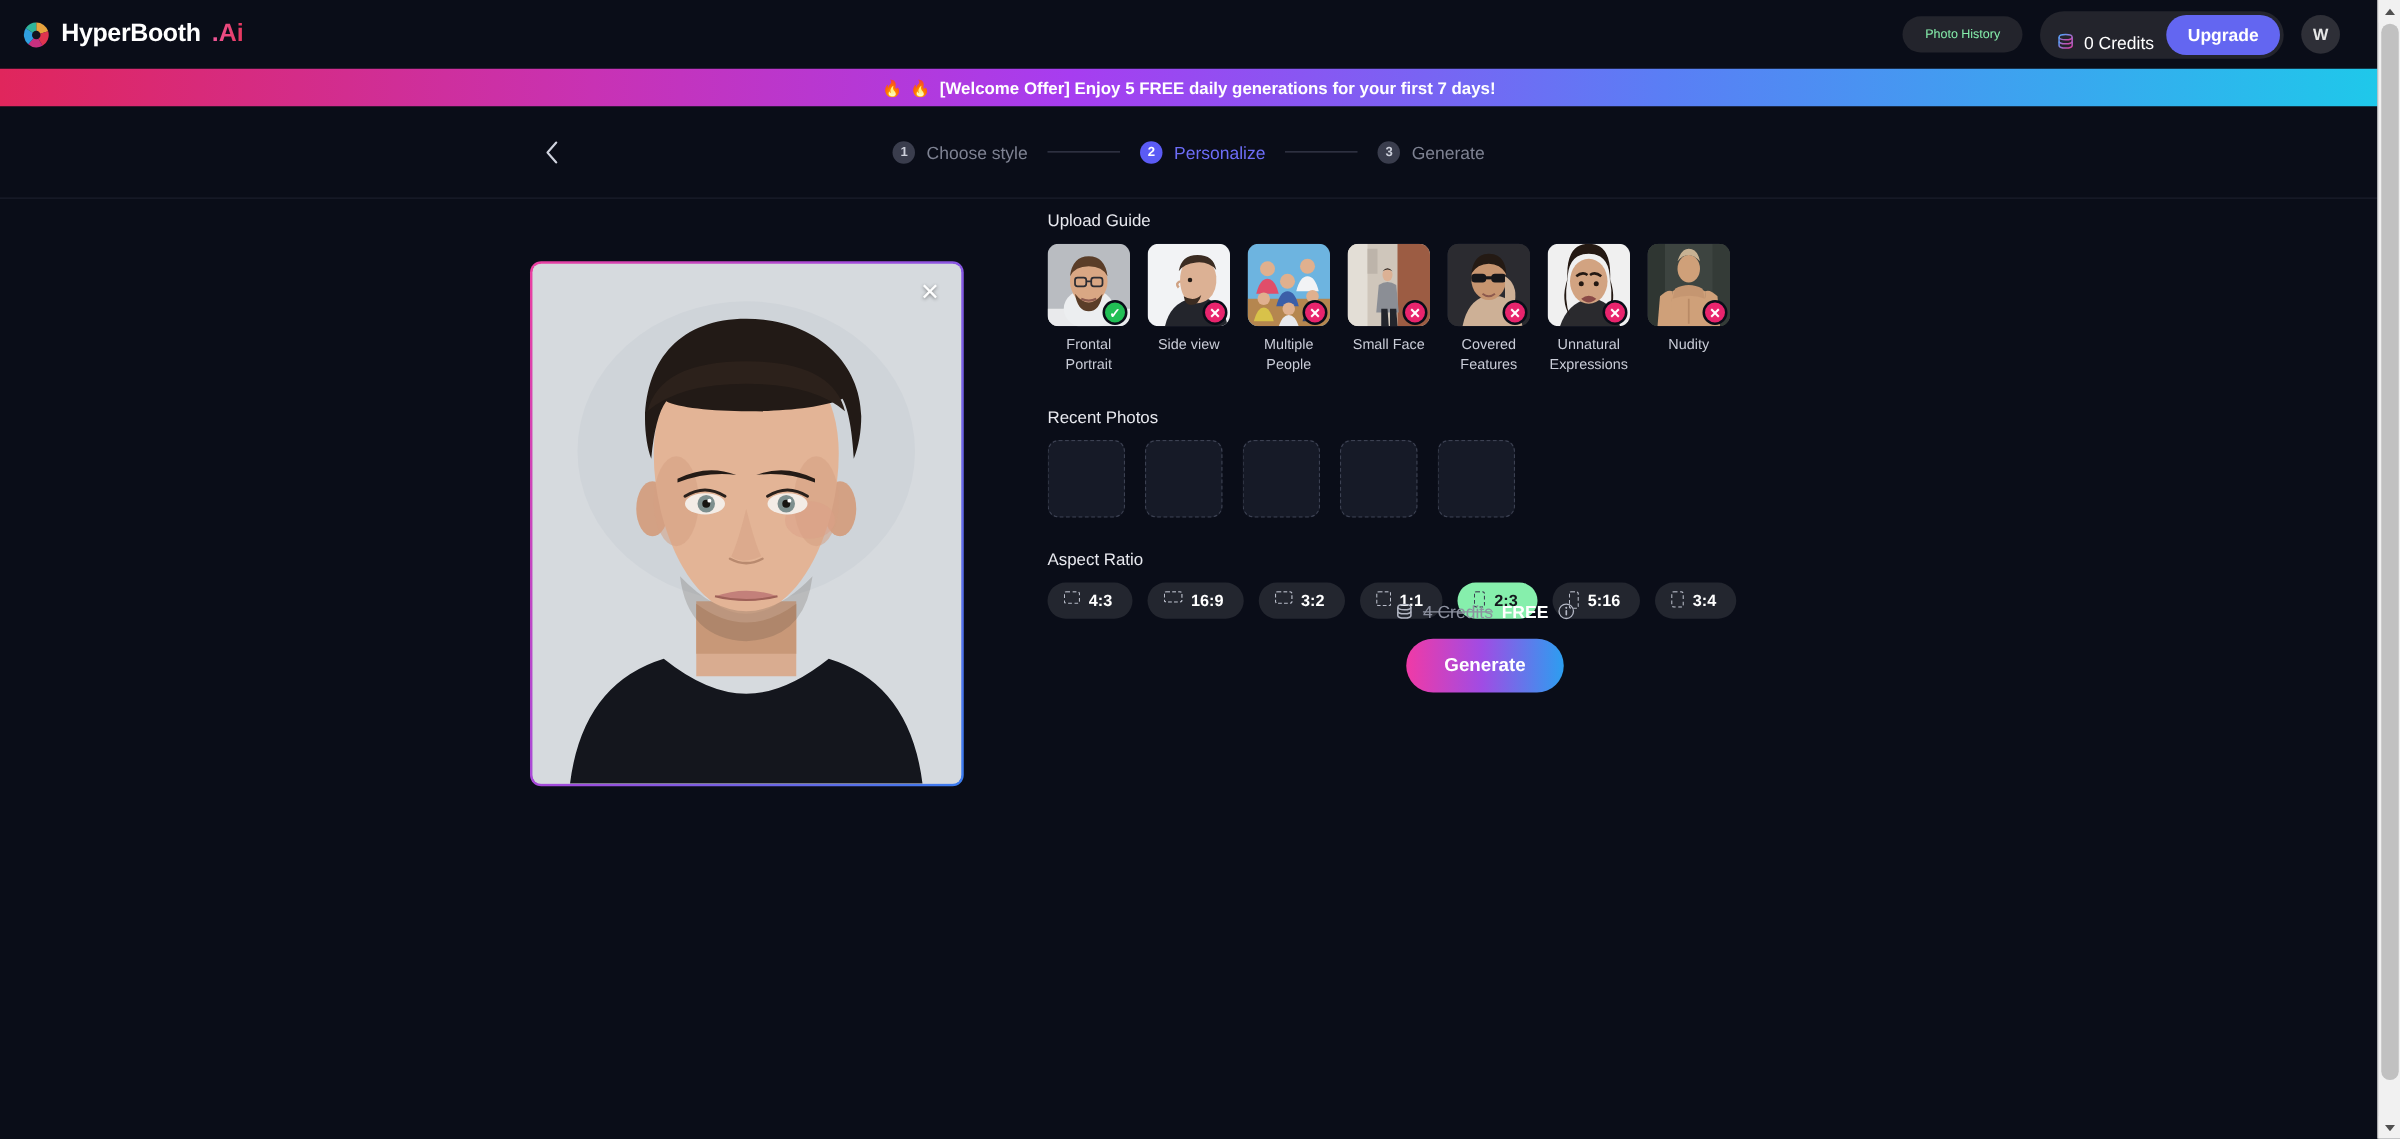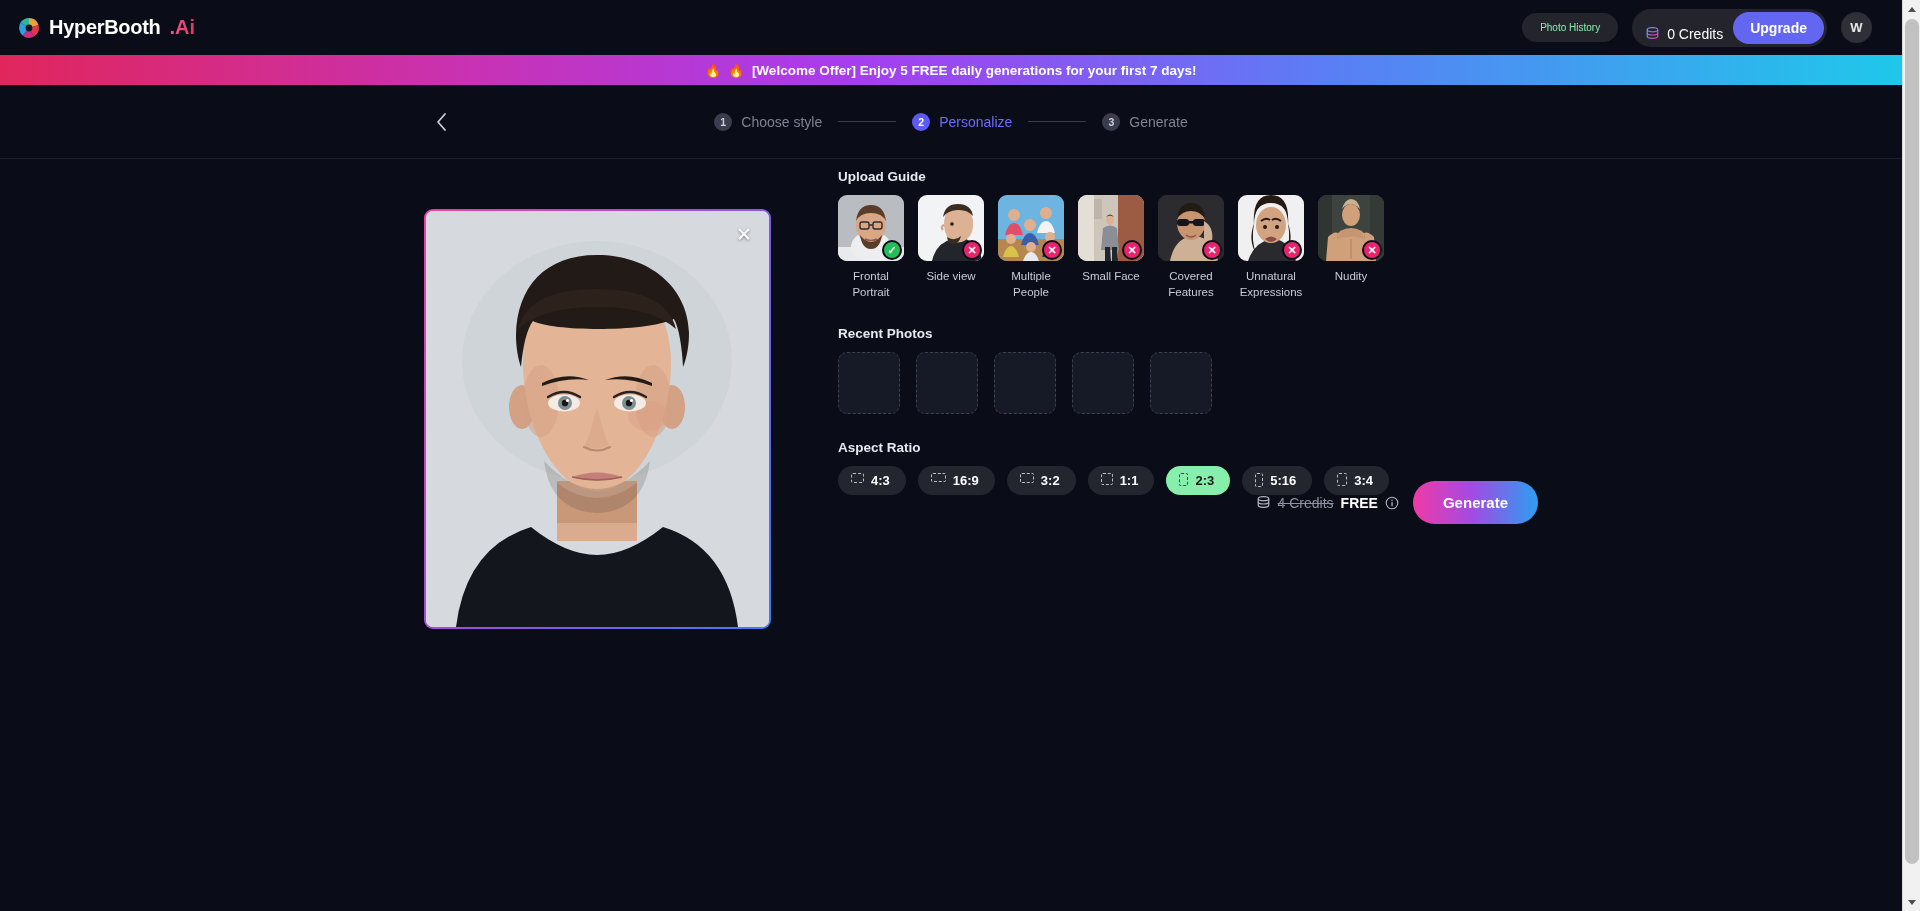--- a/index.html
+++ b/index.html
@@ -120,21 +120,21 @@
   .close-photo {
     position:absolute; top:12px; right:14px; width:22px; height:22px;
     display:flex; align-items:center; justify-content:center;
     color:#ffffff; font-size:19px; line-height:1; cursor:pointer; z-index:4;
     text-shadow:0 1px 3px rgba(0,0,0,.45);
   }
 
   
   .panel { position:absolute; left:838px; top:10px; width:700px; }
   .panel-title {
-    font-size:13.5px; font-weight:700; color:#e8e9ef; margin-bottom:11px;
+    font-size:13.5px; font-weight:400; color:#e8e9ef; margin-bottom:11px;
   }
   .guide-row { display:flex; gap:14px; }
   .guide-item { width:66px; }
   .guide-thumb {
     position:relative; width:66px; height:66px; border-radius:9px;
     overflow:hidden; background:#2b2f3a;
   }
   .guide-badge {
     position:absolute; right:-3px; bottom:-3px; width:20px; height:20px;
     border-radius:50%; display:flex; align-items:center; justify-content:center;
@@ -160,21 +160,21 @@
     padding:7px 16px 7px 13px; border-radius:17px;
     font-size:13px; font-weight:600;
   }
   .ratio-chip.selected { background:#86efac; color:#14161d; }
   .ratio-ico { border:1.4px dashed #b9bdc9; border-radius:2px; }
   .ratio-chip.selected .ratio-ico { border-color:#3c4152; }
 
   
   .action-row {
     position:absolute; left:838px; top:322px; width:700px;
-    display:flex; align-items:center; justify-content:flex-end; gap:14px;
+    display:flex; align-items:center; justify-content:flex-end; gap:14px;flex-direction:column;
   }
   .price { display:flex; align-items:center; gap:7px; font-size:14px; }
   .price-old { color:#8d91a0; text-decoration:line-through; font-weight:500; }
   .price-free { color:#ffffff; font-weight:700; }
   .btn-generate {
     background:linear-gradient(90deg,#f03aa6 0%,#a04ce4 48%,#2c9ef0 100%);
     color:#ffffff; font-size:15px; font-weight:700; border:none; cursor:pointer;
     padding:13px 30px; border-radius:24px;
   }
 

